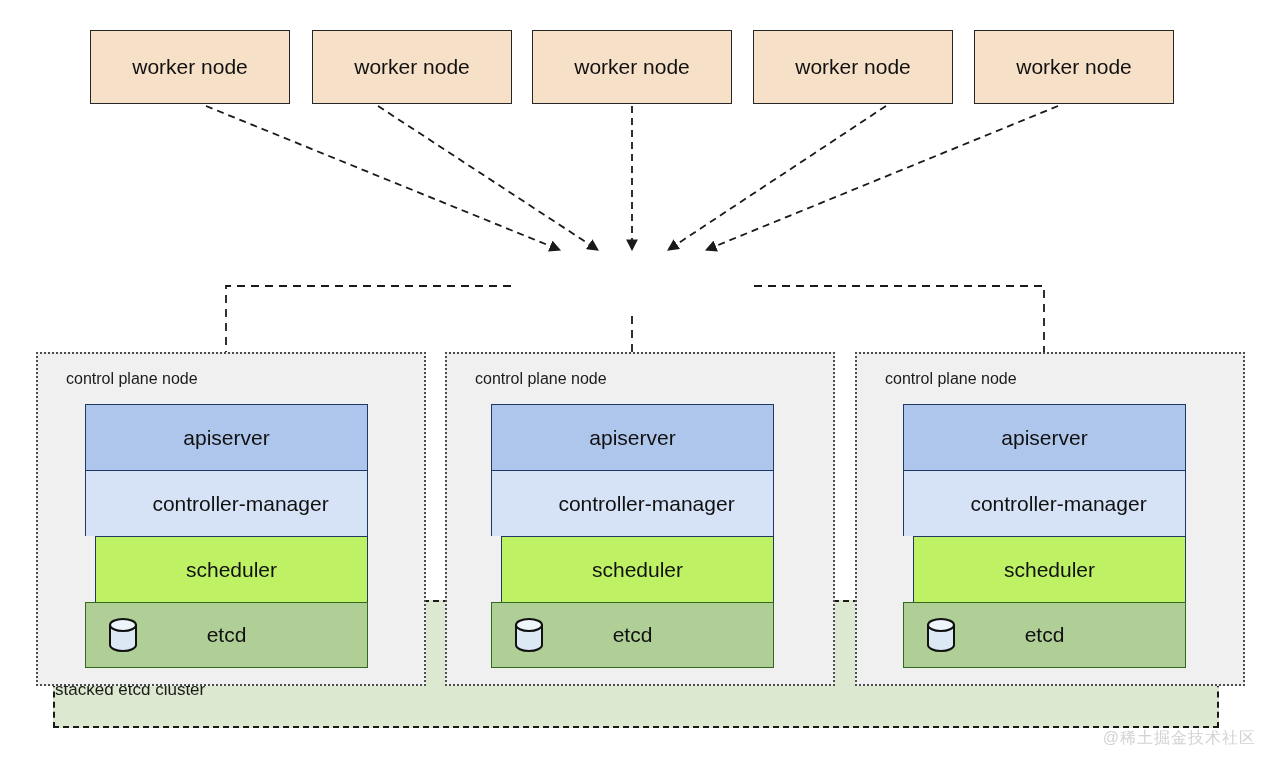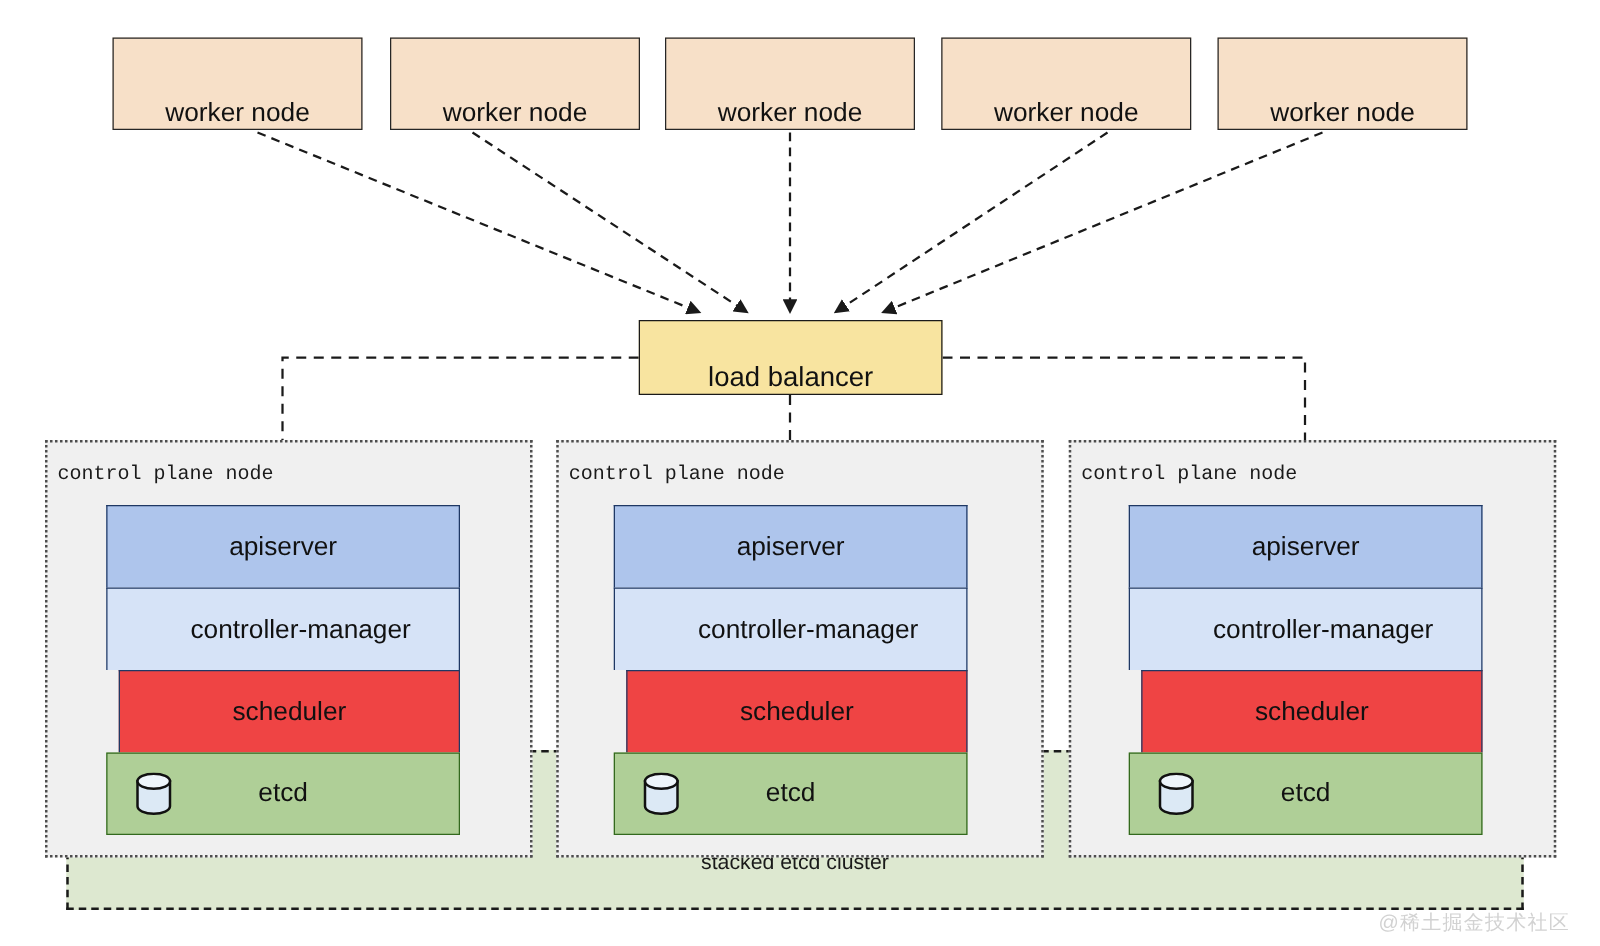--- a/index.html
+++ b/index.html
@@ -25,21 +25,21 @@
     width: 1280px;
     height: 757px;
     pointer-events: none;
   }
 
   
   .box {
     position: absolute;
     box-sizing: border-box;
     display: flex;
-    align-items: flex-end;
+    align-items: center;
     justify-content: center;
     border: 1.6px solid #1a1a1a;
     color: #111111;
     white-space: nowrap;
   }
 
   
   .worker-node {
     background: #f7e0c8;
     border-color: #262626;
@@ -65,26 +65,25 @@
     position: absolute;
     box-sizing: border-box;
     background: #f0f0f0;
     border: 2px dotted #4d4d4d;
     top: 352px;
     width: 390px;
     height: 334px;
   }
   .cp-label {
     position: absolute;
-    left: 8px;
+    left: 28px;
     top: 16px;
     font-size: 16px;
     color: #1a1a1a;
     white-space: nowrap;
-    font-family: Liberation Mono, monospace;
   }
 
   
   .stack {
     position: absolute;
     box-sizing: border-box;
     top: 404px;
     width: 283px;
   }
   .comp {
@@ -94,21 +93,21 @@
     justify-content: center;
     position: relative;
     border: 1.6px solid #1f3864;
     border-bottom: none;
     font-size: 21px;
     color: #111111;
     height: 66px;
   }
   .comp-apiserver      { background: #aec5ec; }
   .comp-controller     { background: #d6e3f7; padding-left: 28px; }
-  .comp-scheduler      { background: #ef4444; margin-left: 10px; }
+  .comp-scheduler      { background: #bef264; margin-left: 10px; }
   .comp-etcd {
     background: #afcf97;
     border: 1.6px solid #33691e;
     height: 66px;
   }
   .etcd-icon {
     position: absolute;
     left: 22px;
     top: 50%;
     transform: translateY(-50%);
@@ -125,21 +124,21 @@
     width: 1166px;
     height: 128px;
     background: #dde8d0;
     border: 2.2px dashed #1a1a1a;
   }
   #etcd-cluster-label {
     position: absolute;
     left: 0;
     right: 0;
     bottom: 26px;
-    text-align: center;
+    text-align: left;
     font-size: 17px;
     color: #1a1a1a;
   }
 
   
   #watermark {
     position: absolute;
     right: 24px;
     bottom: 8px;
     font-size: 16px;
@@ -197,23 +196,20 @@
   <div class="box worker-node" style="left:532px;">
     <span>worker node</span>
   </div>
   <div class="box worker-node" style="left:753px;">
     <span>worker node</span>
   </div>
   <div class="box worker-node" style="left:974px;">
     <span>worker node</span>
   </div>
 
-  <div class="box load-balancer">
-    <span>load balancer</span>
-  </div>
 
   <div class="cp-group" style="left:36px;">
     <span class="cp-label">control plane node</span>
   </div>
   <div class="stack" style="left:85px;">
     <div class="comp comp-apiserver">
       <span>apiserver</span>
     </div>
     <div class="comp comp-controller">
       <span>controller-manager</span>

